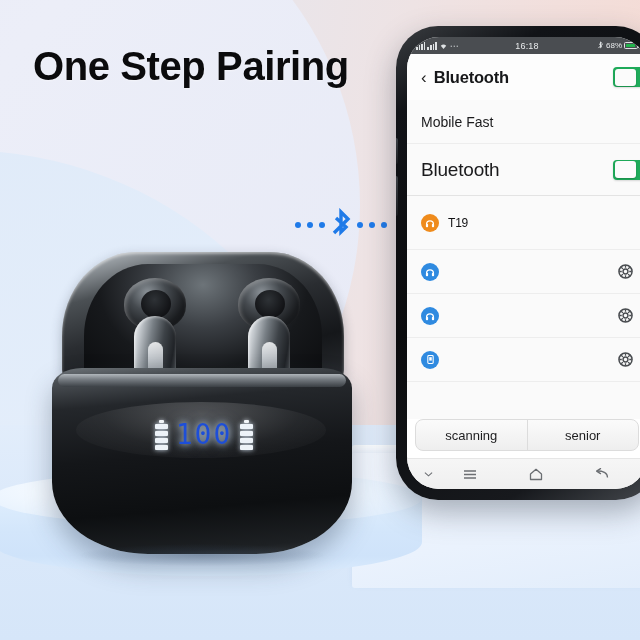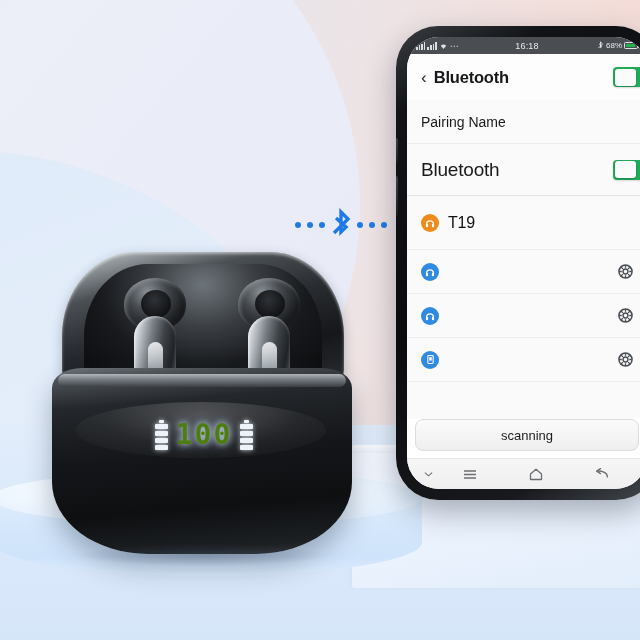--- a/index.html
+++ b/index.html
@@ -155,21 +155,21 @@
     content:"";position:absolute;left:4px;top:0;width:5px;height:3px;
     background:#f2f5f8;border-radius:1px;
     box-shadow:0 0 4px rgba(235,245,255,.85);
   }
   .led-batt span{
     display:block;height:5px;background:#eef3f8;border-radius:1px;
     box-shadow:0 0 5px rgba(225,240,255,.9);
   }
   .led-num{
     font-family:"DejaVu Sans Mono",monospace;
-    font-size:28px;font-weight:bold;color:#4d7c0f;
+    font-size:28px;font-weight:normal;color:#1d4ed8;
     letter-spacing:2px;line-height:1;
     text-shadow:0 0 7px rgba(215,235,255,.95),0 0 14px rgba(190,220,255,.55);
   }
 
   
   .phone{
     position:absolute;left:396px;top:26px;width:262px;height:474px;
     border-radius:42px;
     background:linear-gradient(150deg,#3a3d41 0%,#111317 14%,#0a0b0d 50%,#17191d 86%,#45494e 100%);
     box-shadow:0 12px 30px rgba(45,55,70,.38);
@@ -240,21 +240,21 @@
     position:relative;display:flex;align-items:center;
     padding:0 14px;box-sizing:border-box;
     border-bottom:1px solid #ededed;background:#fafafa;
   }
   .row.mobile-name{height:44px;}
   .row.bluetooth{height:52px;border-bottom:1px solid #e3e3e3;}
   .row.device{height:54px;}
   .row.icon-row{height:44px;}
   .row-label{font-size:14px;color:#1a1a1c;}
   .row.bluetooth .row-label{font-size:19px;letter-spacing:-.2px;}
-  .row.device .row-label{font-size:16px;color:#121214;letter-spacing:-.2px;}
+  .row.device .row-label{font-size:12px;color:#121214;letter-spacing:-.2px;}
 
   .ic{width:18px;height:18px;border-radius:50%;
       display:flex;align-items:center;justify-content:center;
       flex:0 0 18px;margin-right:9px;}
   .ic.orange{background:#ef8b1c;}
   .ic.blue{background:#2f8ae0;}
   .ic svg{display:block;}
   .gear{margin-left:auto;width:15px;height:15px;color:#4a4d51;}
   .row.spacer{flex:1 1 auto;border-bottom:none;background:#fafafa;min-height:0;}
 
@@ -291,20 +291,21 @@
   <div class="bg-arc2"></div>
   <div class="bg-floor"></div>
   <div class="bg-block-top"></div>
   <div class="bg-block"></div>
 
   <div class="podium">
     <div class="podium-body"></div>
     <div class="podium-top"></div>
   </div>
 
+  <div class="headline">One Step Pairing</div>
 
   <div class="bt-signal">
     <div class="bt-dots left">
       <i></i>
         <i></i>
         <i></i>
     </div>
     <div class="bt-glyph">
       <svg width="26" height="36" viewBox="0 0 26 36">
         <path d="M8 10 L18 19 L13 24 L13 4 L20 11 L6 25" fill="none" stroke="#1f7ae8" stroke-width="3.4" stroke-linejoin="miter" stroke-linecap="butt"></path>
@@ -392,21 +393,21 @@
         <span class="nav-back">‹</span>
         <span class="nav-title">Bluetooth</span>
         <span class="toggle">
           <span class="knob"></span>
         </span>
       </div>
 
       <div class="list">
 
         <div class="row mobile-name">
-          <span class="row-label">Pairing Name</span>
+          <span class="row-label">Mobile Fast</span>
         </div>
 
         <div class="row bluetooth">
           <span class="row-label">Bluetooth</span>
           <span class="toggle">
             <span class="knob"></span>
           </span>
         </div>
 
         <div class="row device">
@@ -498,20 +499,21 @@
               </g>
             </svg>
           </span>
         </div>
 
         <div class="row spacer"></div>
       </div>
 
       <div class="btnbar">
         <button>scanning</button>
+        <button>senior</button>
       </div>
 
       <div class="androidnav">
         <span class="nv a">
           <svg width="9" height="7" viewBox="0 0 10 7">
             <path d="M1 1.5 L5 5 L9 1.5" fill="none" stroke="#6b6e72" stroke-width="1.2"></path>
           </svg>
         </span>
         <span class="nv b">
           <svg width="14" height="11" viewBox="0 0 14 11">

